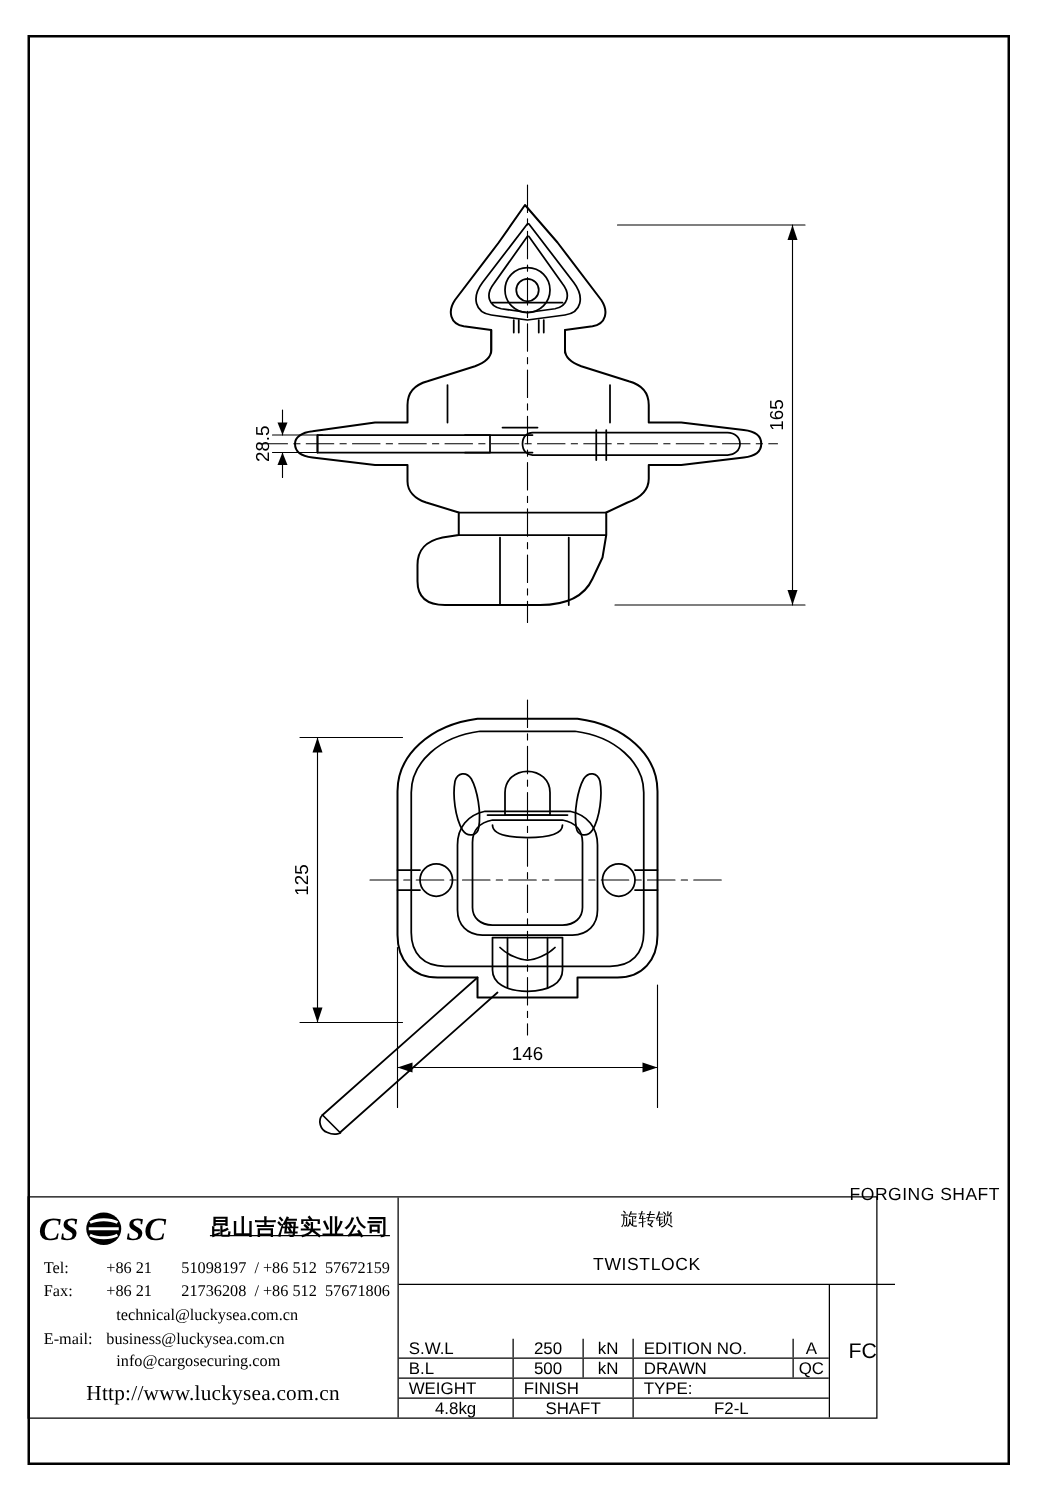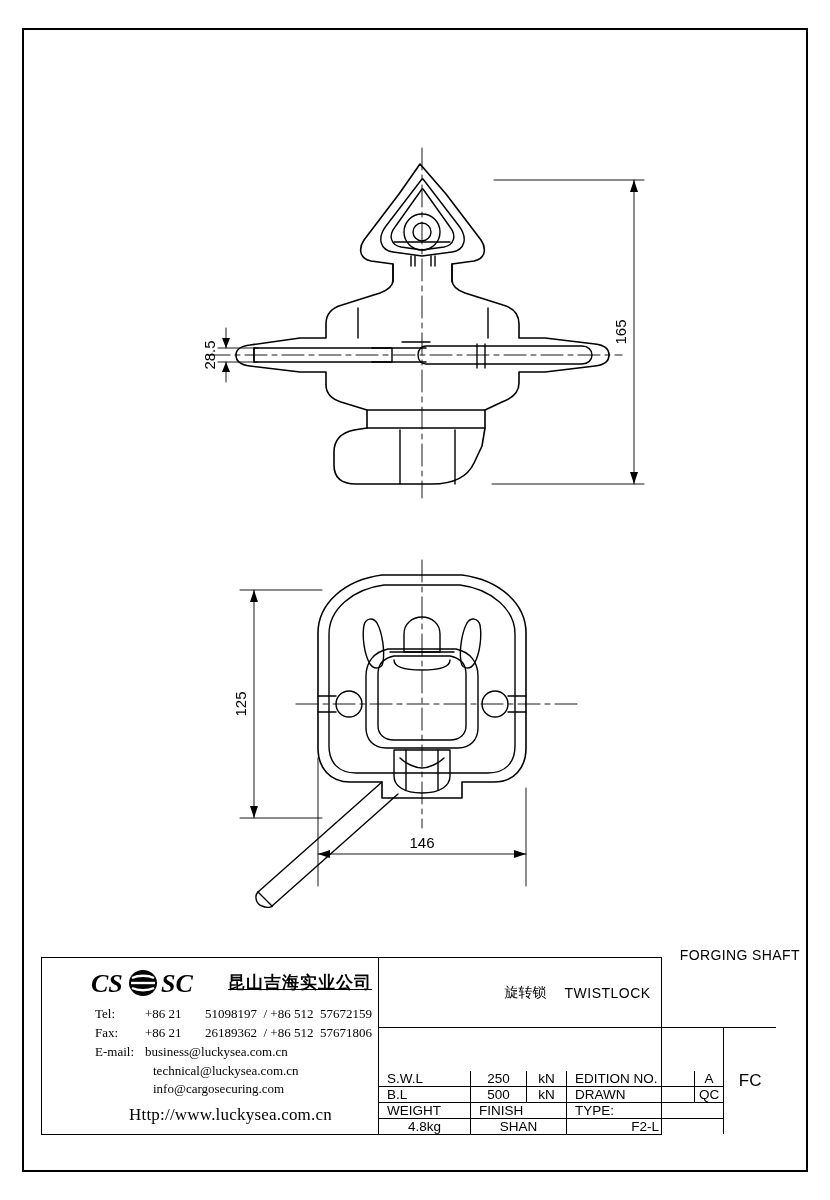--- a/index.html
+++ b/index.html
@@ -55,30 +55,29 @@
     top: 927px;
     font-size: 14px;
     letter-spacing: .4px;
     z-index: 3;
     margin-top: 20px;
   }
 
   
   .title-block {
     position: absolute;
-    left: 41px;
+    left: 22px;
     top: 957px;
-    width: 621px;
+    width: 680px;
     height: 178px;
     border: 1.6px solid #000;
     box-sizing: border-box;
     display: flex;
     z-index: 3;
     background: rgba(255,255,255,0.0);
-    padding-left: 41px;
   }
   .tb-left {
     width: 344px;
     border-right: 1.6px solid #000;
     box-sizing: border-box;
     padding: 6px 6px 4px 6px;
     display: flex;
     flex-direction: column;
     align-items: center;
   }
@@ -139,20 +138,21 @@
 
   .tb-right {
     flex: 1;
     display: flex;
     flex-direction: column;
   }
   .tb-title {
     height: 70px;
     border-bottom: 1.6px solid #000;
     display: flex;
+    flex-direction: column;
     align-items: center;
     justify-content: center;
     gap: 18px;
   }
   .tb-title .cn {
     font-family: "DejaVu Sans", sans-serif;
     font-size: 14px;
   }
   .tb-title .en {
     font-size: 14px;
@@ -381,26 +381,26 @@
         <div class="cn-names">
           <div class="cn-name">昆山吉海实业公司</div>
         </div>
       </div>
 
       <div class="contact">
         <div class="contact-line">
           <span class="lbl">Tel:</span><span class="num1">+86 21</span><span>51098197</span>&nbsp;&nbsp;<span>/ +86 512</span>&nbsp;&nbsp;<span>57672159</span>
         </div>
         <div class="contact-line">
-          <span class="lbl">Fax:</span><span class="num1">+86 21</span><span>26189362</span>&nbsp;&nbsp;<span>/ +86 512</span>&nbsp;&nbsp;<span>57671806</span>
-        </div>
+          <span class="lbl">Fax:</span><span class="num1">+86 21</span><span>21736208</span>&nbsp;&nbsp;<span>/ +86 512</span>&nbsp;&nbsp;<span>57671806</span>
+        </div>
+        <div class="contact-line email-extra">technical@luckysea.com.cn</div>
         <div class="contact-line">
           <span class="lbl">E-mail:</span><span>business@luckysea.com.cn</span>
         </div>
-        <div class="contact-line email-extra">technical@luckysea.com.cn</div>
         <div class="contact-line email-extra">info@cargosecuring.com</div>
       </div>
 
       <div class="website">Http://www.luckysea.com.cn</div>
     </div>
 
     <div class="tb-right">
       <div class="tb-title">
         <div class="cn">旋转锁</div>
         <div class="en">TWISTLOCK</div>
@@ -426,21 +426,21 @@
           </div>
 
           <div class="tb-row">
             <div class="cell c-w left">WEIGHT</div>
             <div class="cell c-f left">FINISH</div>
             <div class="cell c-type left">TYPE:</div>
           </div>
 
           <div class="tb-row">
             <div class="cell c-w">4.8kg</div>
-            <div class="cell c-f">SHAN</div>
+            <div class="cell c-f">SHAFT</div>
             <div class="cell c-type">F2-L</div>
           </div>
 
         </div>
         <div class="fc-cell">FC</div>
       </div>
     </div>
   </div>
 
 </div>

